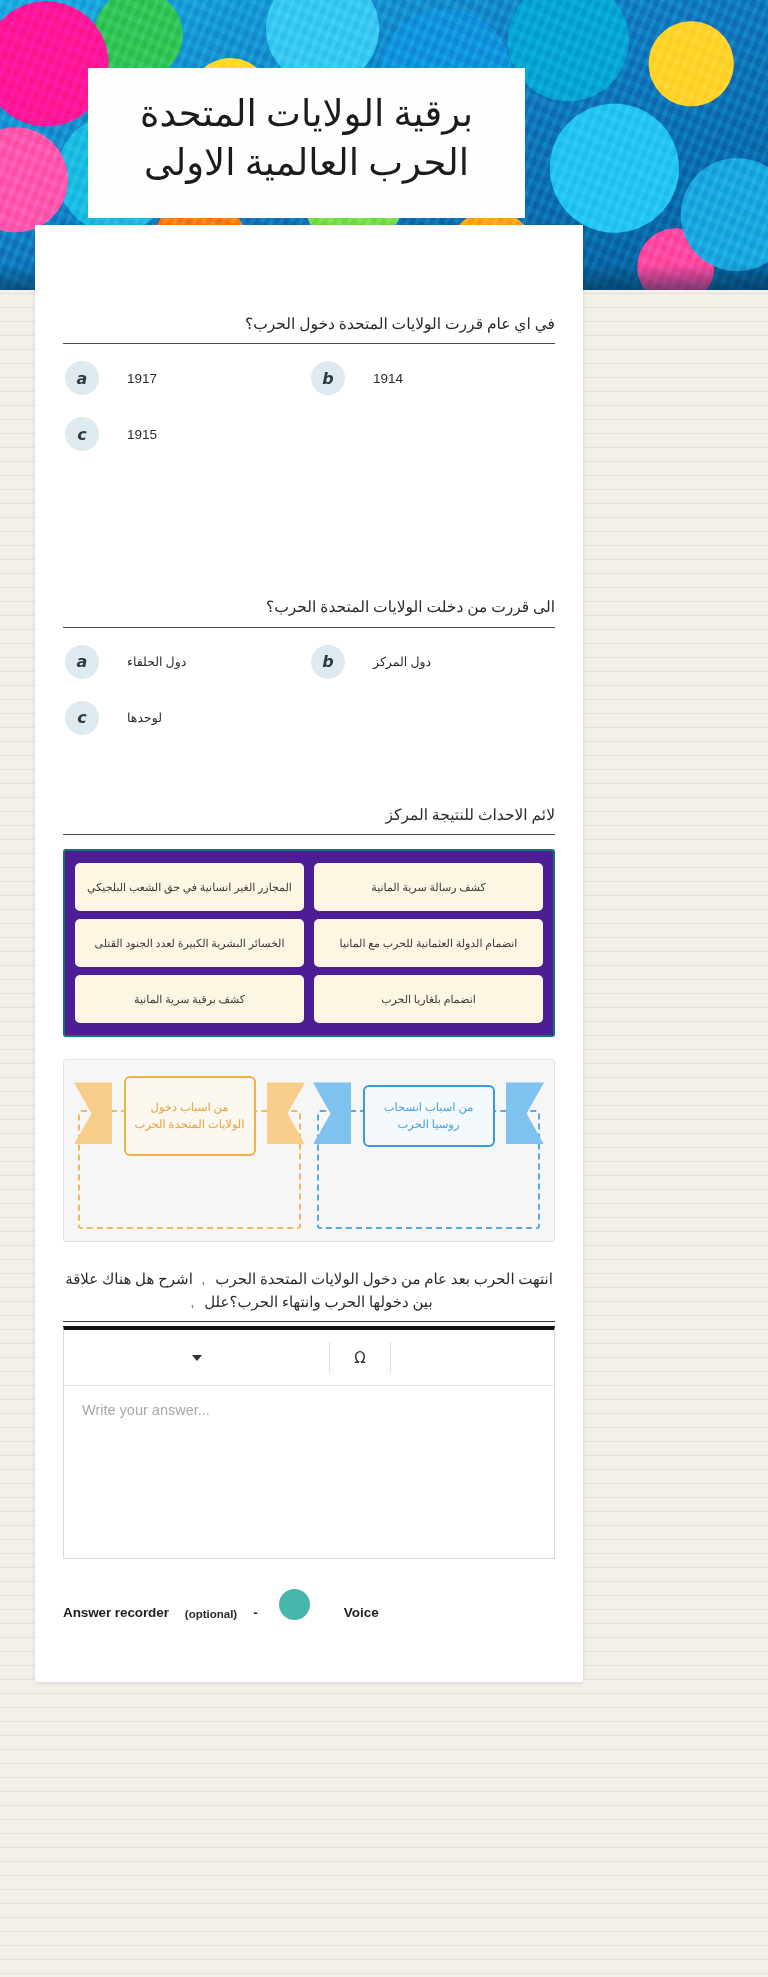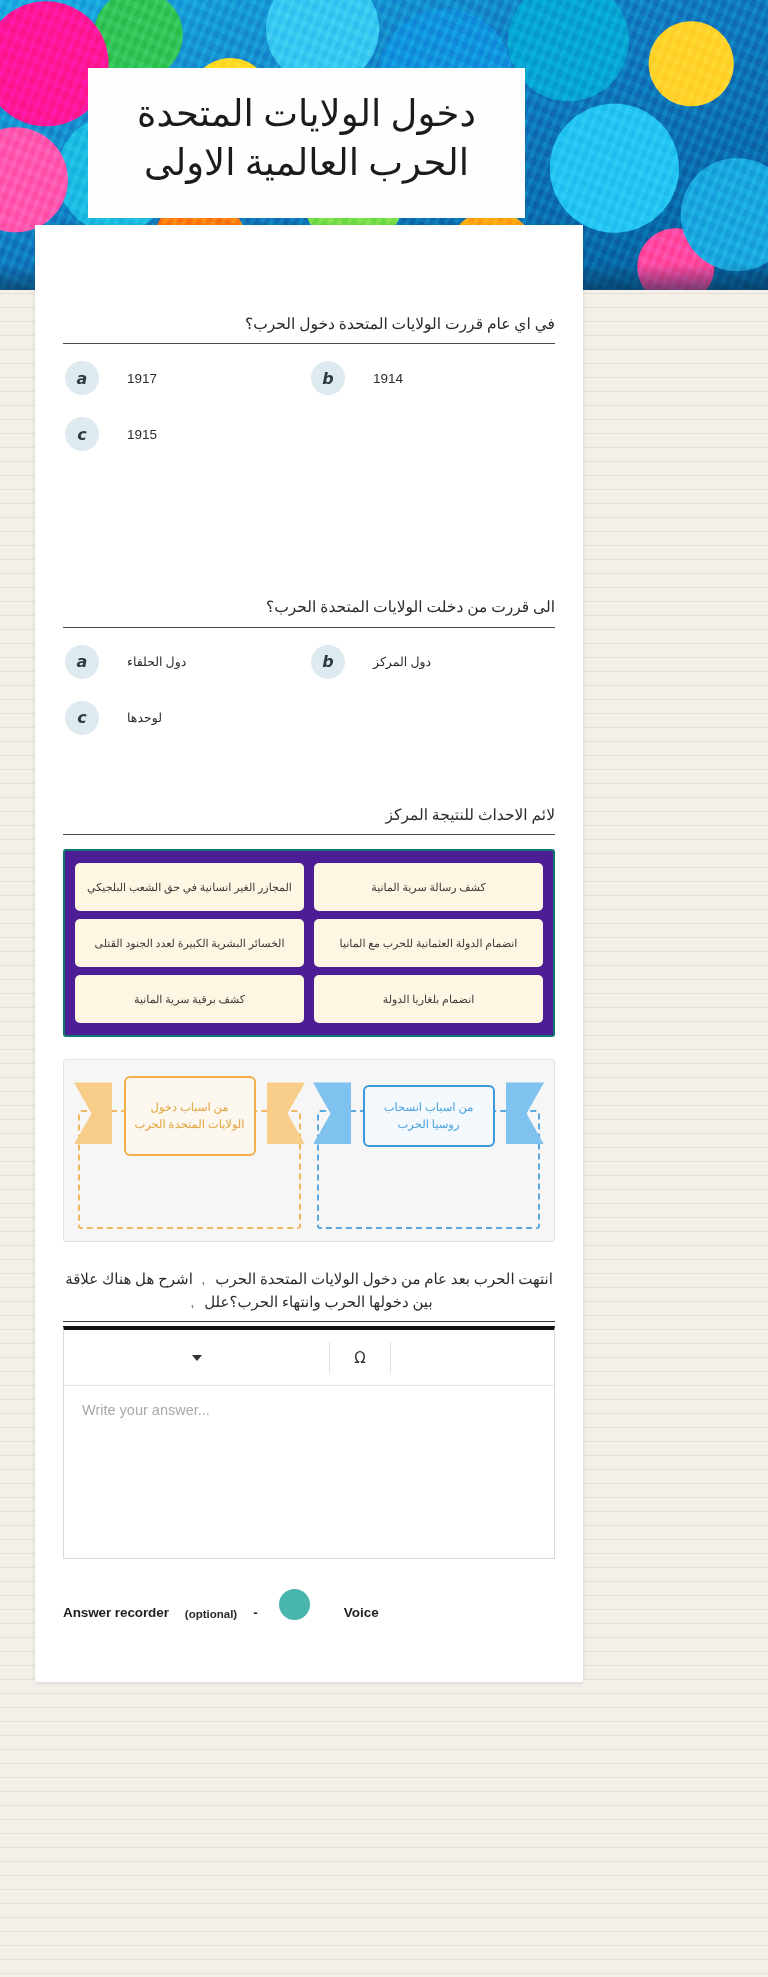--- a/index.html
+++ b/index.html
@@ -340,21 +340,21 @@
 <body>
 
 <div class="page-bg"></div>
 
 <div class="hero">
   <div class="hero-photo"></div>
   <div class="hero-bottom-fade"></div>
 </div>
 
 <div class="title-plate">
-  <h1>دخول الولايات المتحدة الحرب العالمية الاولى</h1>
+  <h1>برقية الولايات المتحدة الحرب العالمية الاولى</h1>
 </div>
 
 <div class="sheet">
   <div class="sheet-inner">
 
     <div class="q-block">
       <div class="q-text">في اي عام قررت الولايات المتحدة دخول الحرب؟</div>
       <div class="q-rule"></div>
       <div class="options">
         <div class="option">
@@ -400,21 +400,21 @@
         <div class="match-row">
           <div class="match-cell">المجازر الغير انسانية في حق الشعب البلجيكي</div>
           <div class="match-cell">كشف رسالة سرية المانية</div>
         </div>
         <div class="match-row">
           <div class="match-cell">الخسائر البشرية الكبيرة لعدد الجنود القتلى</div>
           <div class="match-cell">انضمام الدولة العثمانية للحرب مع المانيا</div>
         </div>
         <div class="match-row">
           <div class="match-cell">كشف برقية سرية المانية</div>
-          <div class="match-cell">انضمام بلغاريا الدولة</div>
+          <div class="match-cell">انضمام بلغاريا الحرب</div>
         </div>
       </div>
     </div>
 
     <div class="q-block">
       <div class="dd-box">
         <div class="dd-col orange">
           <div class="dd-drop"></div>
           <div class="ribbon">
             <span class="ribbon-tail l"></span>

